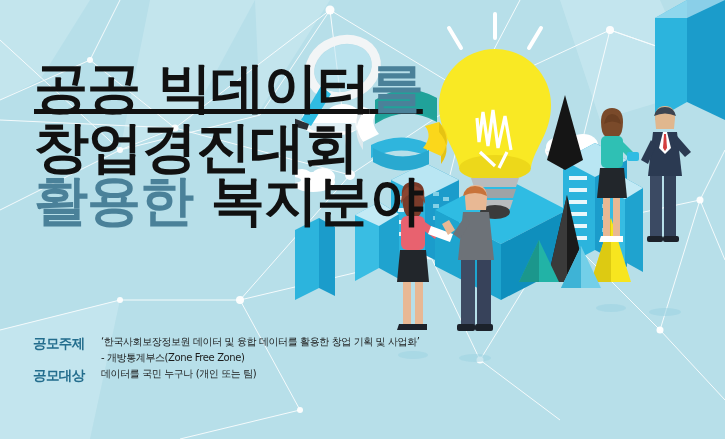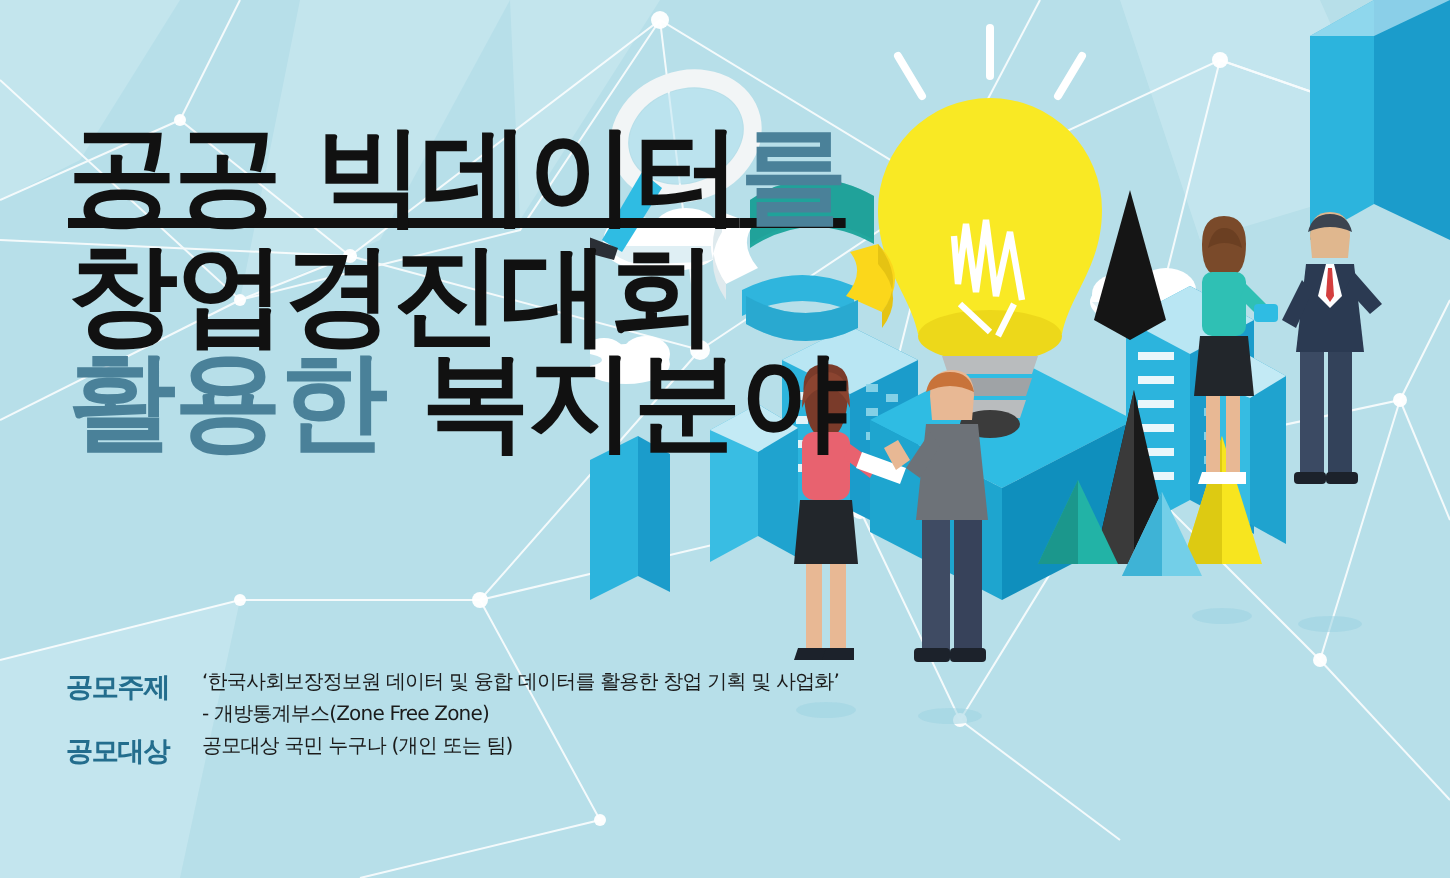--- a/index.html
+++ b/index.html
@@ -338,19 +338,19 @@
       <div class="info-label">공모주제</div>
       <div class="info-body">
         <div>‘한국사회보장정보원 데이터 및 융합 데이터를 활용한 창업 기획 및 사업화’</div>
         <div>- 개방통계부스(Zone Free Zone)</div>
       </div>
     </div>
 
     <div class="info-row">
       <div class="info-label">공모대상</div>
       <div class="info-body">
-        <div>공모대상 국민 누구나 (개인 또는 팀)</div>
+        <div>데이터를 국민 누구나 (개인 또는 팀)</div>
       </div>
     </div>
 
   </div>
 
 </div>
 
 </body></html>

